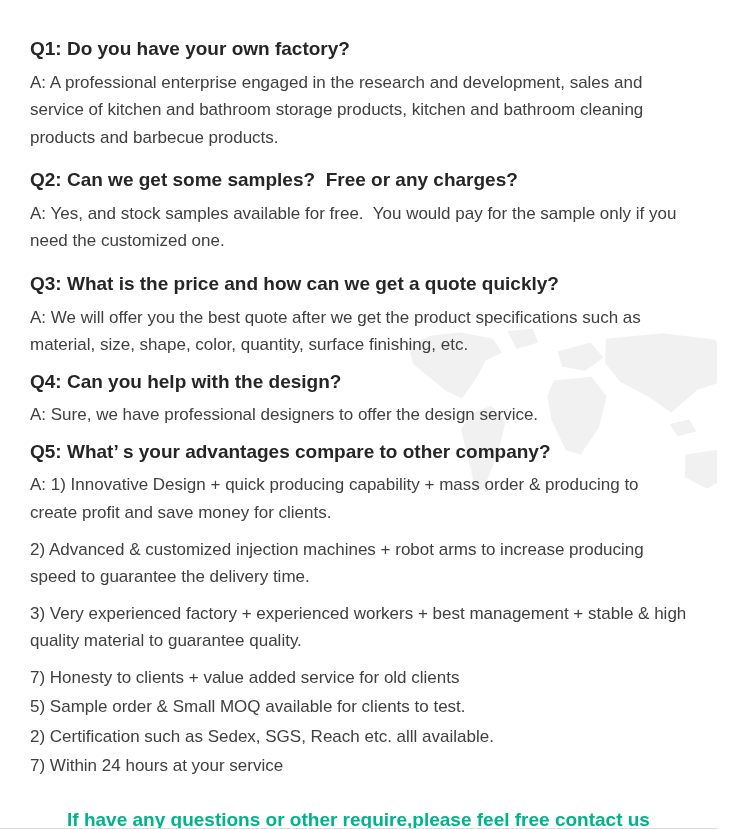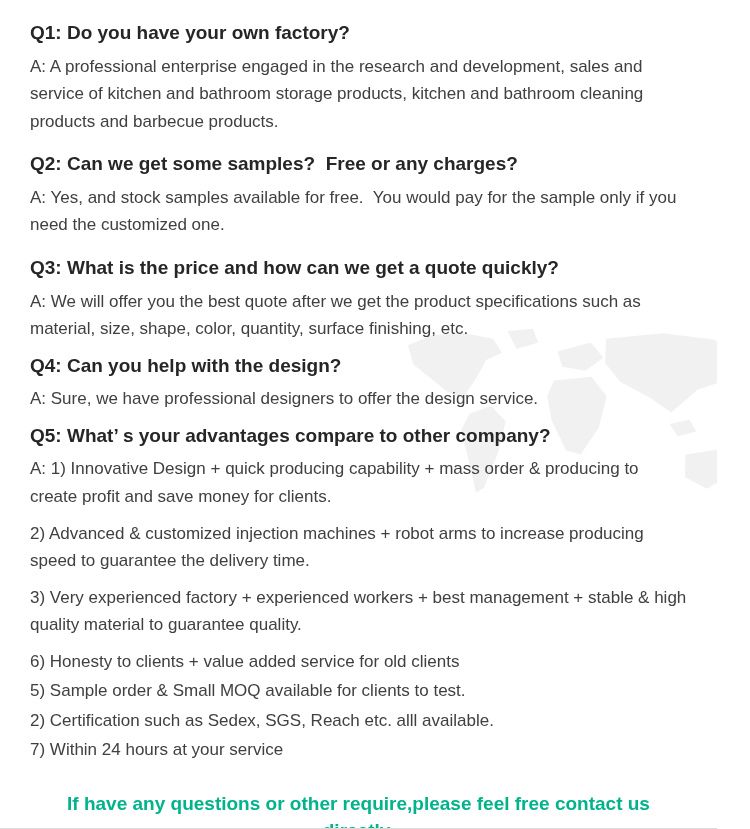--- a/index.html
+++ b/index.html
@@ -6,21 +6,21 @@
     margin: 0;
     padding: 0;
     background: #ffffff;
     font-family: "Liberation Sans", "DejaVu Sans", sans-serif;
   }
   .page {
     position: relative;
     width: 717px;
     height: 829px;
     box-sizing: border-box;
-    padding: 4px 30px 0 30px;
+    padding: 20px 30px 0 30px;
     background: #ffffff;
     border-bottom: 1px solid #dcdcdc;
     overflow: hidden;
   }
   .map-watermark {
     position: absolute;
     left: 388px;
     top: 328px;
     width: 362px;
     height: 198px;
@@ -110,21 +110,21 @@
     <section class="faq-item spaced">
       <h2 class="question">Q4: Can you help with the design?</h2>
       <p class="answer">A: Sure, we have professional designers to offer the design service.</p>
     </section>
 
     <section class="faq-item spaced">
       <h2 class="question">Q5: What’ s your advantages compare to other company?</h2>
       <p class="answer">A: 1) Innovative Design + quick producing capability + mass order &amp; producing to create profit and save money for clients.</p>
       <p class="answer">2) Advanced &amp; customized injection machines + robot arms to increase producing speed to guarantee the delivery time.</p>
       <p class="answer">3) Very experienced factory + experienced workers + best management + stable &amp; high quality material to guarantee quality.</p>
-      <p class="answer tight">6) Honesty to clients + value added service for old clients</p>
+      <p class="answer tight">7) Honesty to clients + value added service for old clients</p>
       <p class="answer tight">5) Sample order &amp; Small MOQ available for clients to test.</p>
       <p class="answer tight">2) Certification such as Sedex, SGS, Reach etc. alll available.</p>
       <p class="answer tight">7) Within 24 hours at your service</p>
     </section>
 
     <footer class="contact-note">
       <p>If have any questions or other require,please feel free contact us directly,</p>
 
     </footer>
 

